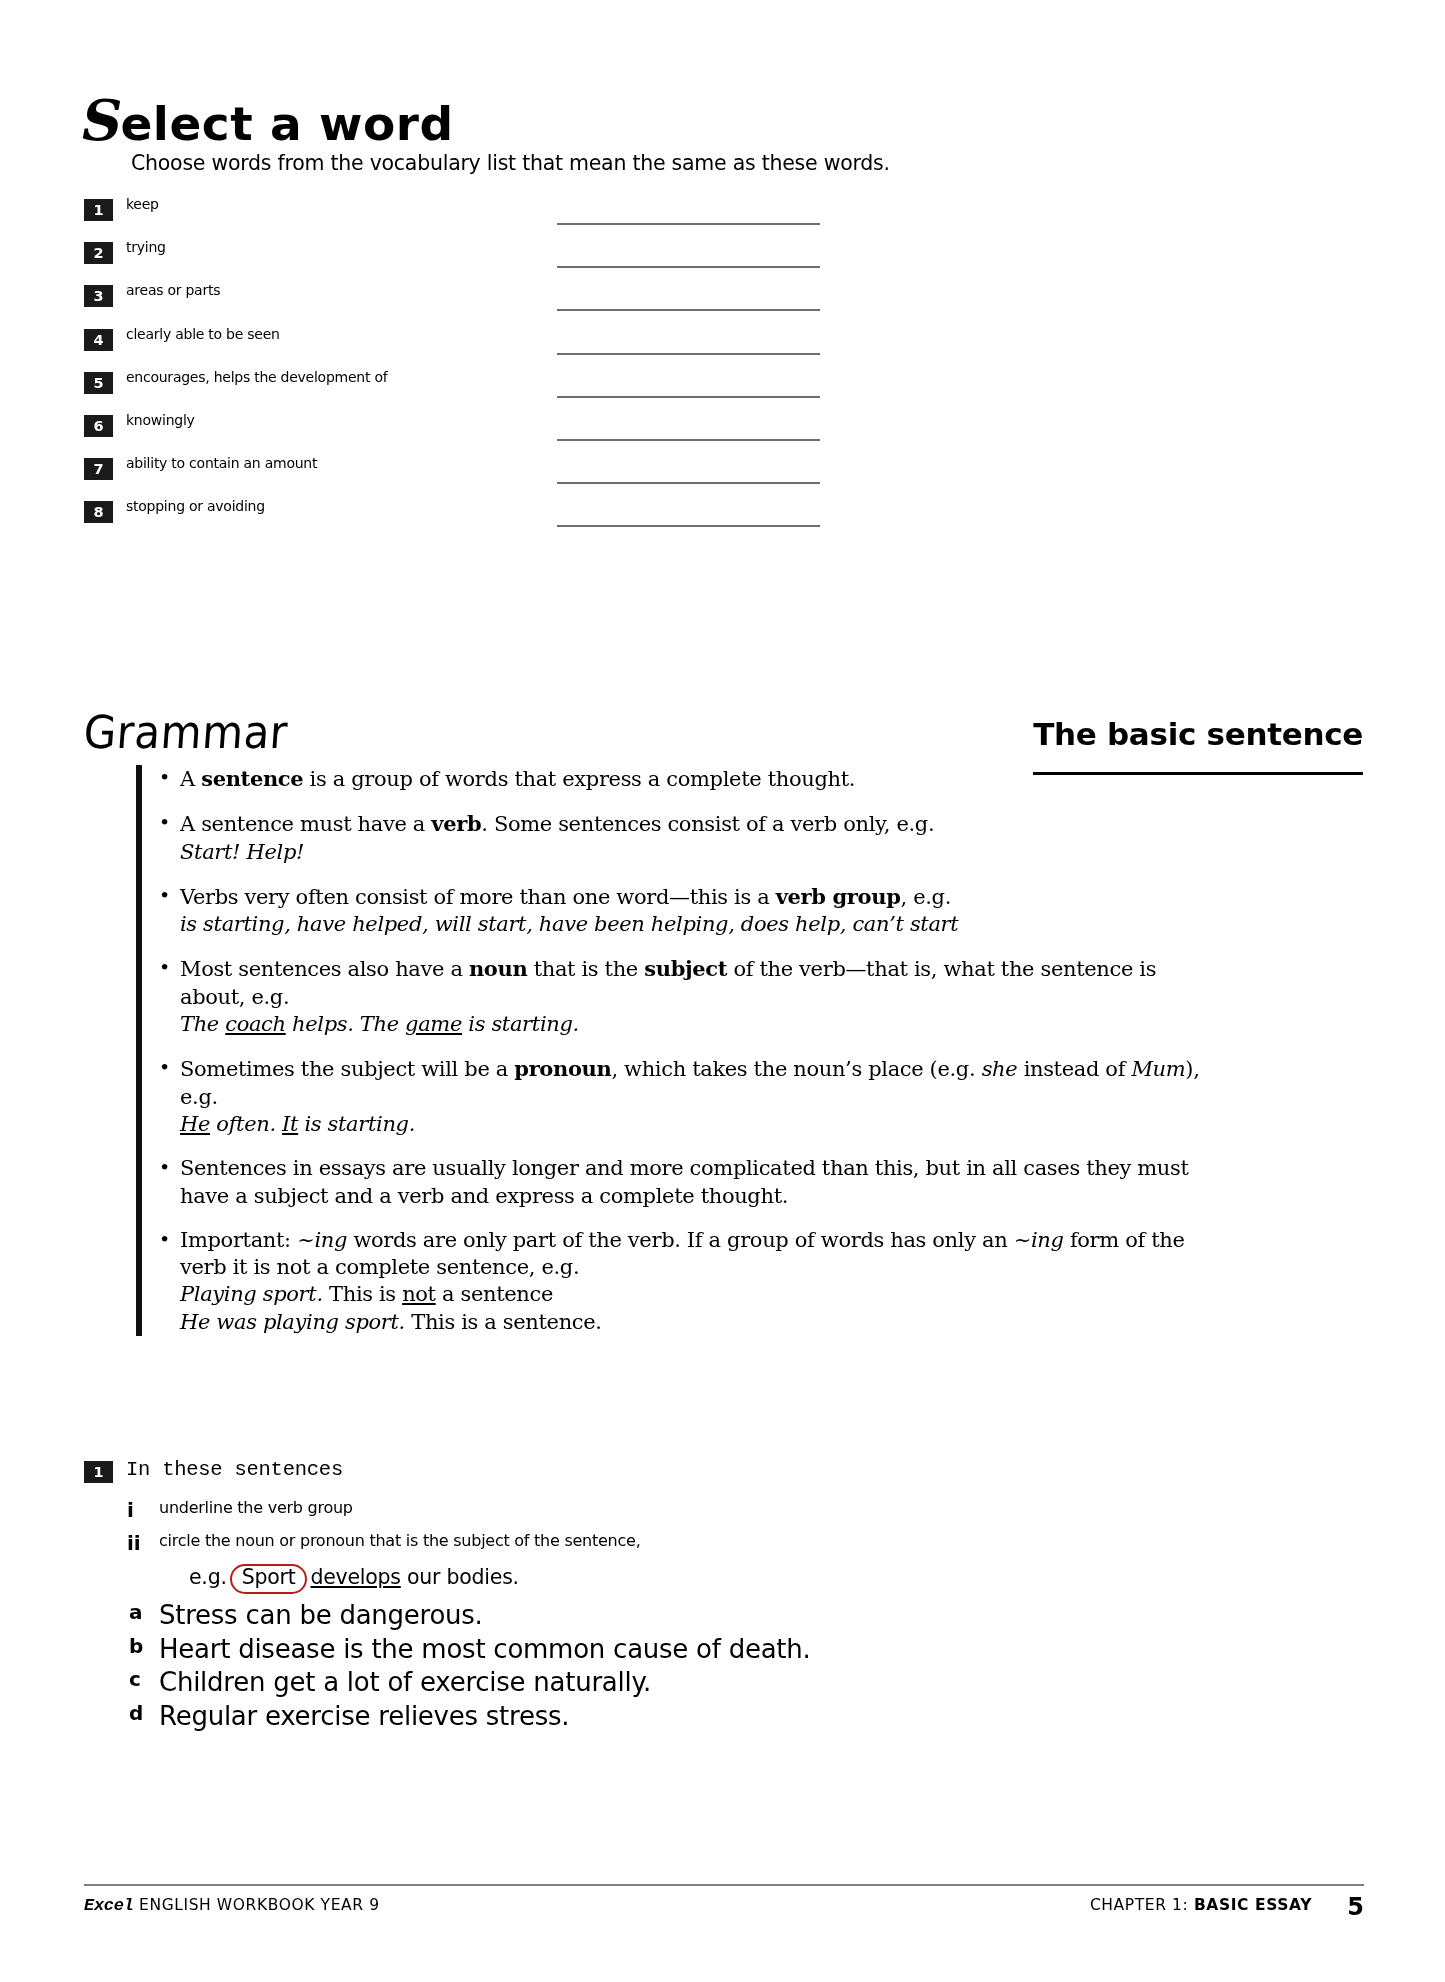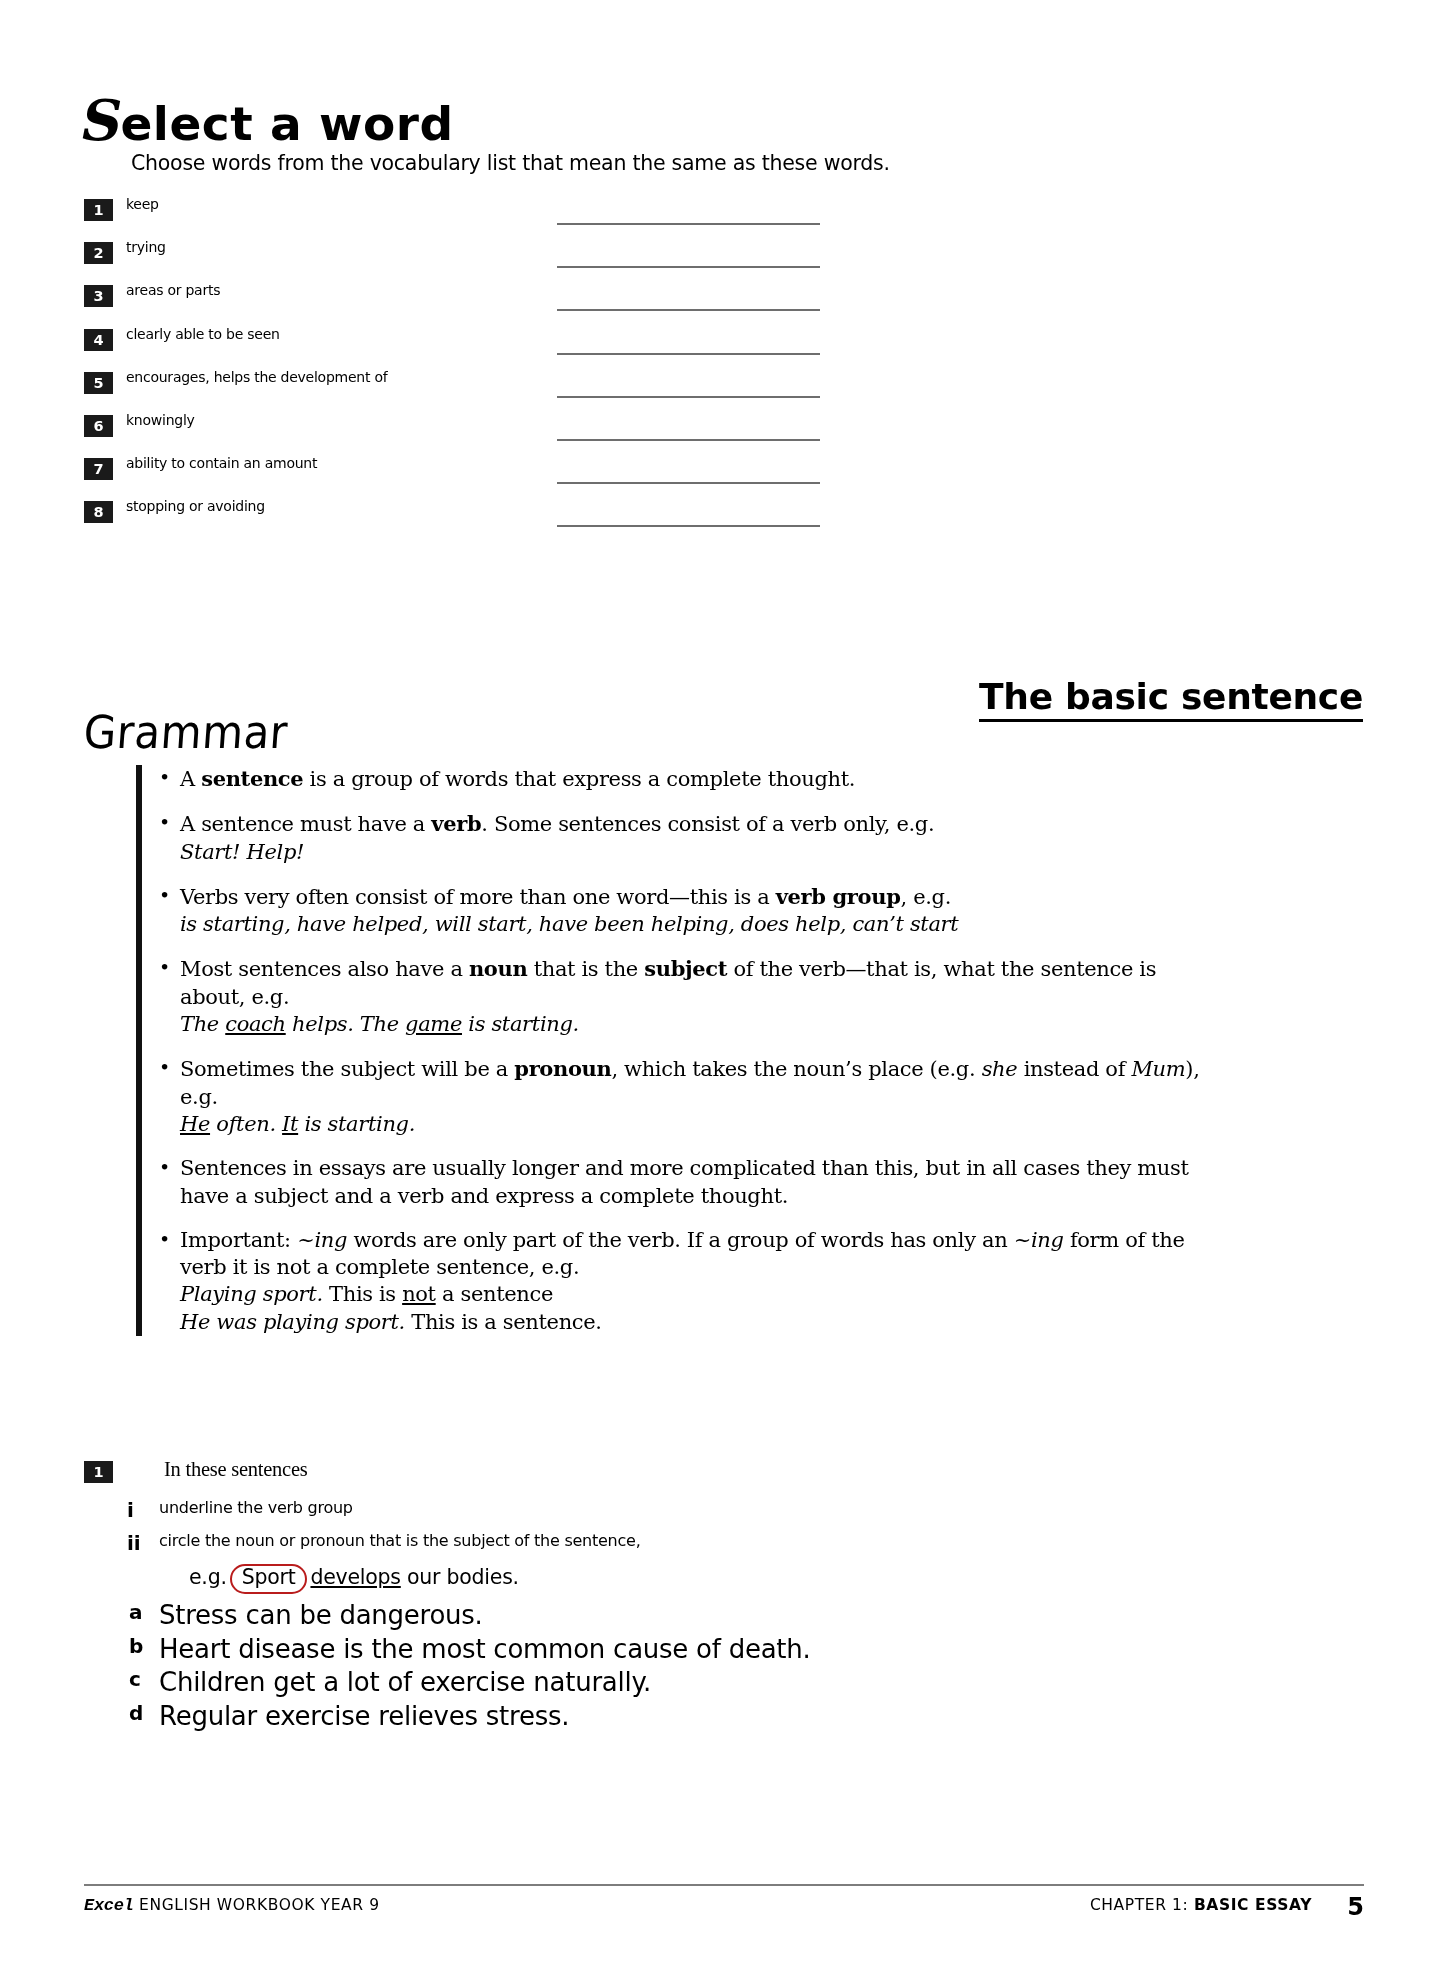--- a/index.html
+++ b/index.html
@@ -103,27 +103,27 @@
     font-size: 42px;
     font-weight: normal;
     letter-spacing: 0.5px;
     transform: skewX(-4deg) scaleY(1.08);
     transform-origin: left bottom;
     white-space: nowrap;
   }
   .grammar-sub {
     position: absolute;
     right: 82px;
-    top: 676px;
-    font-family: "DejaVu Sans", sans-serif;
-    font-size: 36px;
+    top: 716px;
+    font-family: "DejaVu Sans", sans-serif;
+    font-size: 31px;
     font-weight: bold;
     letter-spacing: -0.3px;
     border-bottom: 3px solid #000;
-    padding-bottom: 2px;
+    padding-bottom: 20px;
     white-space: nowrap;
   }
 
   .rule-block {
     position: absolute;
     left: 136px;
     top: 765px;
     width: 1080px;
     border-left: 6px solid #111111;
     padding-left: 0;
@@ -158,24 +158,23 @@
   }
   .ex-head {
     position: relative;
     height: 40px;
   }
   .ex-head .num-badge { top: 3px; }
   .ex-head .ex-head-text {
     position: absolute;
     left: 42px;
     top: 0;
-    font-family: Liberation Serif, serif;
+    font-family: Liberation Mono, monospace;
     font-size: 20.5px;
     letter-spacing: -0.25px;
-    margin-left: 38px;
   }
   .roman-row {
     position: relative;
     height: 33px;
     padding-left: 0;
   }
   .roman-row .roman {
     position: absolute;
     left: 43px;
     top: 0;

